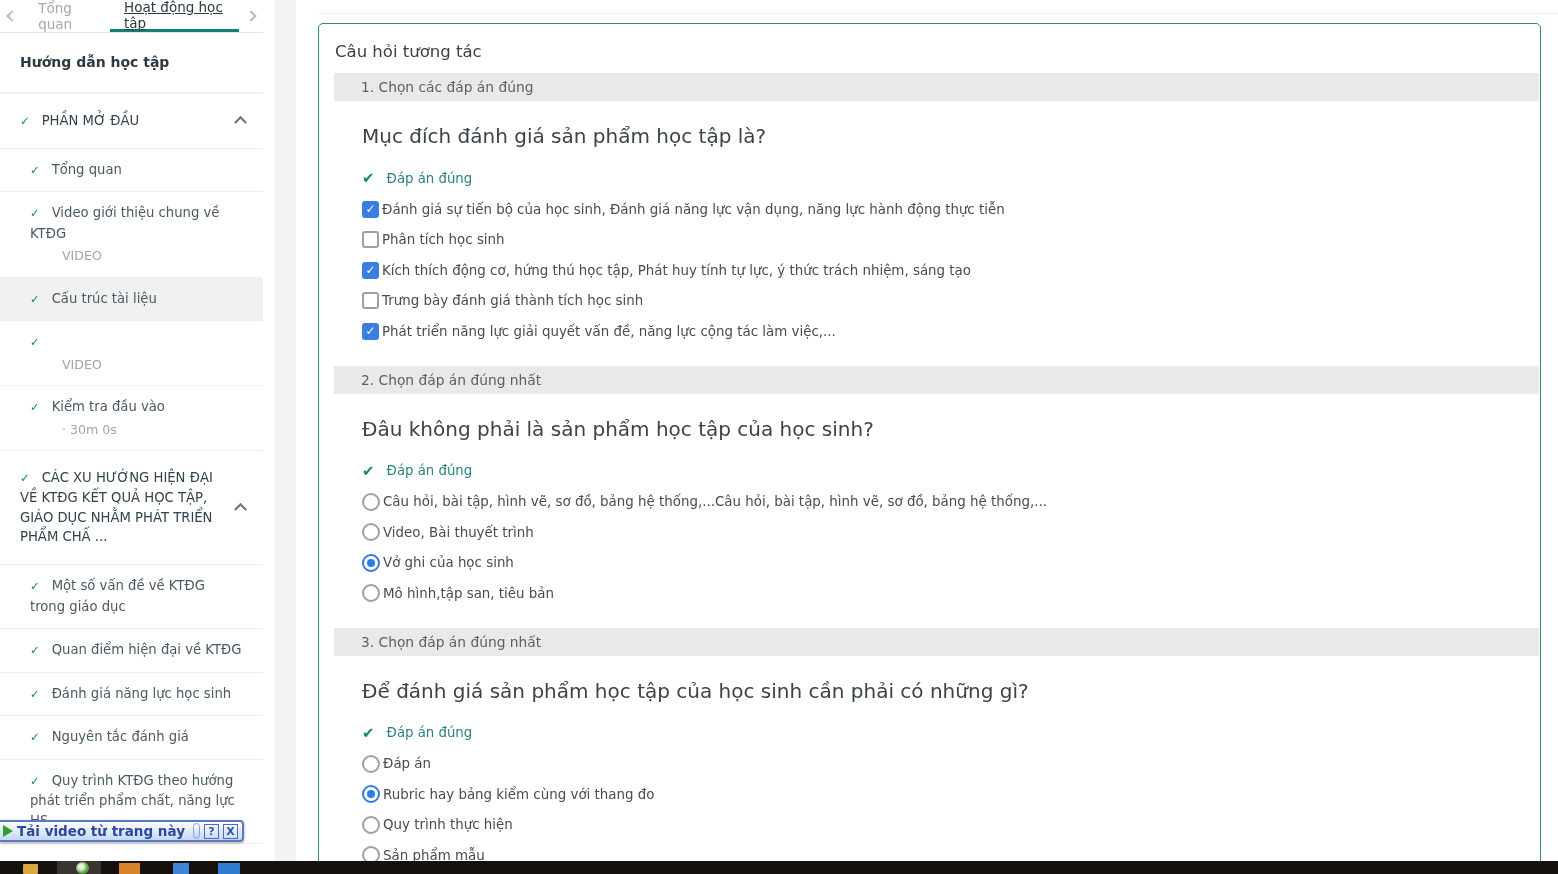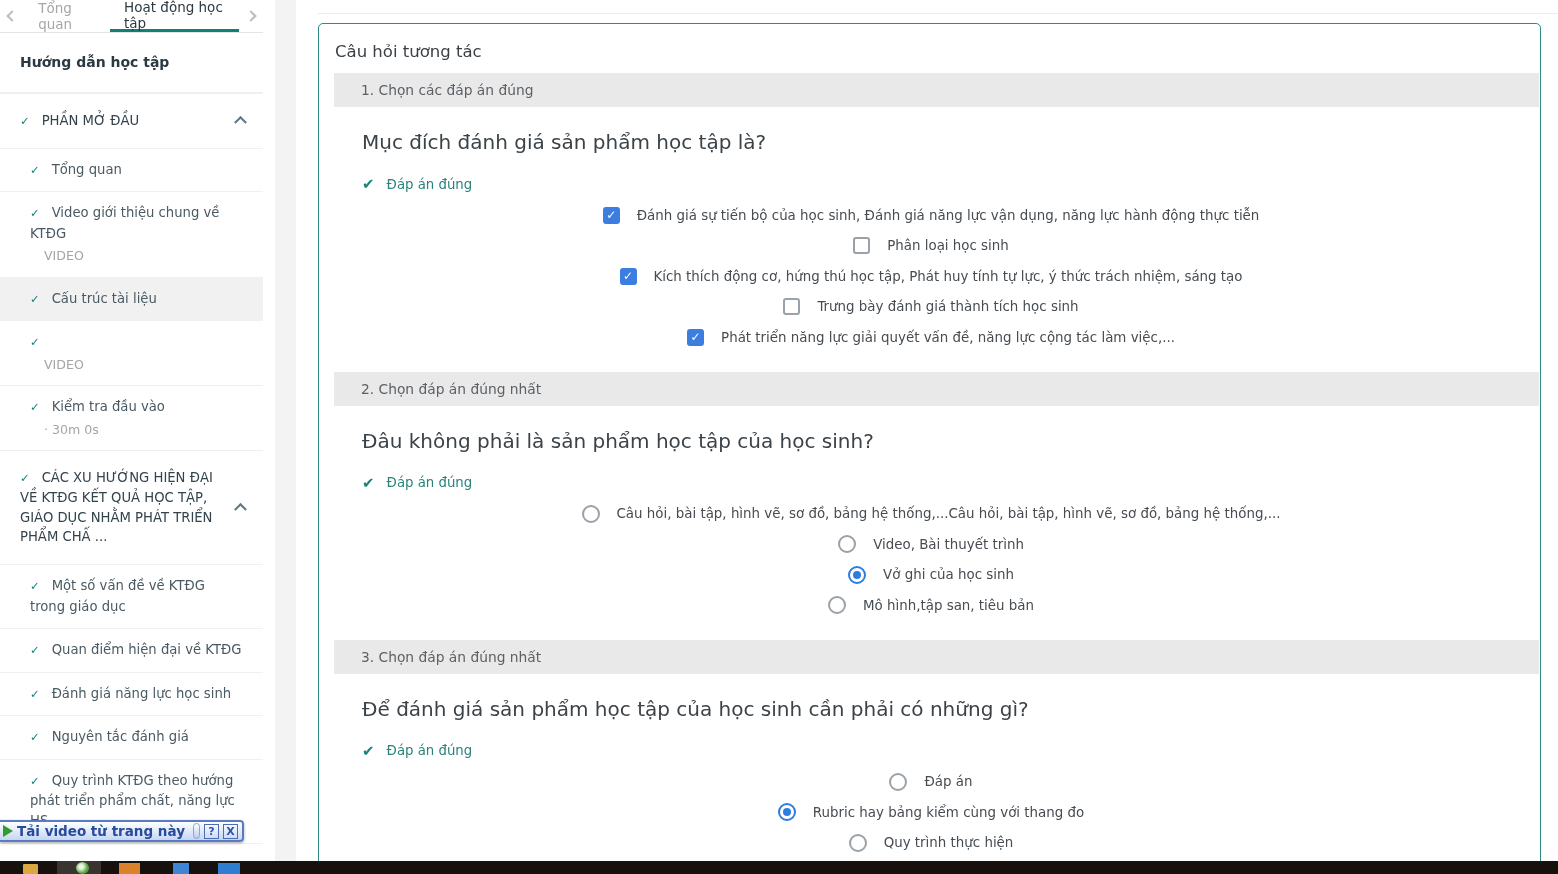--- a/index.html
+++ b/index.html
@@ -9,48 +9,48 @@
   
   .sidebar { position:absolute; left:0; top:0; width:263px; height:861px; background:#fff; }
   .side-scroll { position:absolute; left:275px; top:0; width:21px; height:861px; background:#f3f3f3; }
 
   .tabbar { display:flex; align-items:stretch; height:33px; border-bottom:1px solid #e4e4e4; }
   .tab-chev { width:30px; display:flex; align-items:center; justify-content:center; cursor:pointer; }
   .chev { width:8px; height:8px; border-left:2px solid #bdbdbd; border-bottom:2px solid #bdbdbd; }
   .chev.left { transform:rotate(45deg); }
   .chev.right { transform:rotate(-135deg); }
   .tab { display:flex; align-items:center; padding:0 14px; font-size:13.5px; color:#a7a7a7; cursor:pointer; }
-  .tab.active { color:#2b3a42; font-weight:500; border-bottom:3px solid #0f8177; }
+  .tab.active { color:#2b3a42; font-weight:500; border-bottom:3px solid #0f8177;text-decoration:underline; }
 
   .side-title { padding:21px 20px 22px; font-size:14px; font-weight:bold; color:#2b3a42; border-bottom:1px solid #efefef; }
 
   .section { position:relative; padding:17px 38px 17px 20px; border-top:1px solid #f0f0f0; font-size:13.2px; line-height:1.5; color:#33434c; font-weight:500; cursor:pointer; }
   .section:first-of-type { border-top:none; }
   .ck { display:inline-block; margin-right:12px; color:#15847b; font-size:11.5px; font-weight:bold; }
   .ck::before { content:"✓"; }
   .chev-up { position:absolute; right:18px; top:50%; width:9px; height:9px; border-left:2px solid #5f7782; border-top:2px solid #5f7782; transform:translateY(-35%) rotate(45deg); cursor:pointer; }
 
   .item { position:relative; display:block; padding:11px 20px 11px 30px; border-top:1px solid #f0f0f0; font-size:13.2px; line-height:1.55; color:#4a5a63; cursor:pointer; }
   .item.active { background:#f1f1f1; }
   .item .txt { display:inline; }
-  .item .sub { margin-left:14px; margin-top:2px; font-size:12.6px; color:#a5a5a5; }
+  .item .sub { margin-left:32px; margin-top:2px; font-size:12.6px; color:#a5a5a5; }
 
   
   .topline { position:absolute; top:13px; left:318px; right:0; height:1px; background:#ededed; }
   .qbox { position:absolute; left:318px; top:23px; width:1223px; height:860px; background:#fff; border:1px solid #2e8b84; border-radius:5px; padding-top:18px; overflow:hidden; }
   .qbox-title { margin:0 0 12px 16px; font-size:16.5px; font-weight:500; color:#3a3f44; }
-  .qbar { height:34px; background:#e9e9e9; margin-left:15px; margin-right:1px; display:flex; align-items:center; padding-left:27px; font-size:13.8px; color:#5c6166; }
+  .qbar { height:28px; background:#e9e9e9; margin-left:15px; margin-right:1px; display:flex; align-items:center; padding-left:27px; font-size:13.8px; color:#5c6166; }
   .qbody { padding-left:43px; padding-right:40px; }
   .qtext { margin-top:23px; font-size:20px; color:#3c4348; }
   .correct { margin-top:21px; display:flex; align-items:center; gap:12px; }
   .tick { color:#15847b; font-size:15px; font-weight:bold; }
   .tick::before { content:"✔"; }
   .correct-lbl { font-size:13.3px; color:#2a837b; }
   .opts { margin:7px 0 19px; }
-  .opt { display:flex; align-items:center; gap:17px; height:30.5px;justify-content:center; }
+  .opt { display:flex; align-items:center; gap:3px; height:30.5px; }
   .cb { flex:none; width:17px; height:17px; border:2px solid #9aa1a8; border-radius:3px; background:#fff; position:relative; cursor:pointer; }
   .cb.checked { background:#3b7ee0; border-color:#3b7ee0; }
   .cb.checked::after { content:"✓"; position:absolute; inset:0; display:flex; align-items:center; justify-content:center; color:#fff; font-size:12px; font-weight:bold; }
   .rd { flex:none; width:18px; height:18px; border:2px solid #9aa1a8; border-radius:50%; background:#fff; position:relative; cursor:pointer; }
   .rd.selected { border-color:#2f7de1; }
   .rd.selected::after { content:""; position:absolute; inset:3px; border-radius:50%; background:#2f7de1; }
   .opt-label { font-size:13.4px; color:#464c52; }
 
   
   .idm { position:absolute; left:0; top:820px; height:22px; display:flex; align-items:center; gap:4px; padding:0 4px 0 3px; background:linear-gradient(#feffff,#c6d6f2); border:2px solid #5b7ac4; border-left:none; border-radius:0 4px 4px 0; box-shadow:0 1px 3px rgba(0,0,0,.35); z-index:6; }
@@ -151,21 +151,21 @@
         <span class="tick"></span>
         <span class="correct-lbl">Đáp án đúng</span>
       </div>
       <div class="opts">
         <div class="opt">
           <span class="cb checked"></span>
           <span class="opt-label">Đánh giá sự tiến bộ của học sinh, Đánh giá năng lực vận dụng, năng lực hành động thực tiễn</span>
         </div>
         <div class="opt">
           <span class="cb"></span>
-          <span class="opt-label">Phân loại học sinh</span>
+          <span class="opt-label">Phân tích học sinh</span>
         </div>
         <div class="opt">
           <span class="cb checked"></span>
           <span class="opt-label">Kích thích động cơ, hứng thú học tập, Phát huy tính tự lực, ý thức trách nhiệm, sáng tạo</span>
         </div>
         <div class="opt">
           <span class="cb"></span>
           <span class="opt-label">Trưng bày đánh giá thành tích học sinh</span>
         </div>
         <div class="opt">

